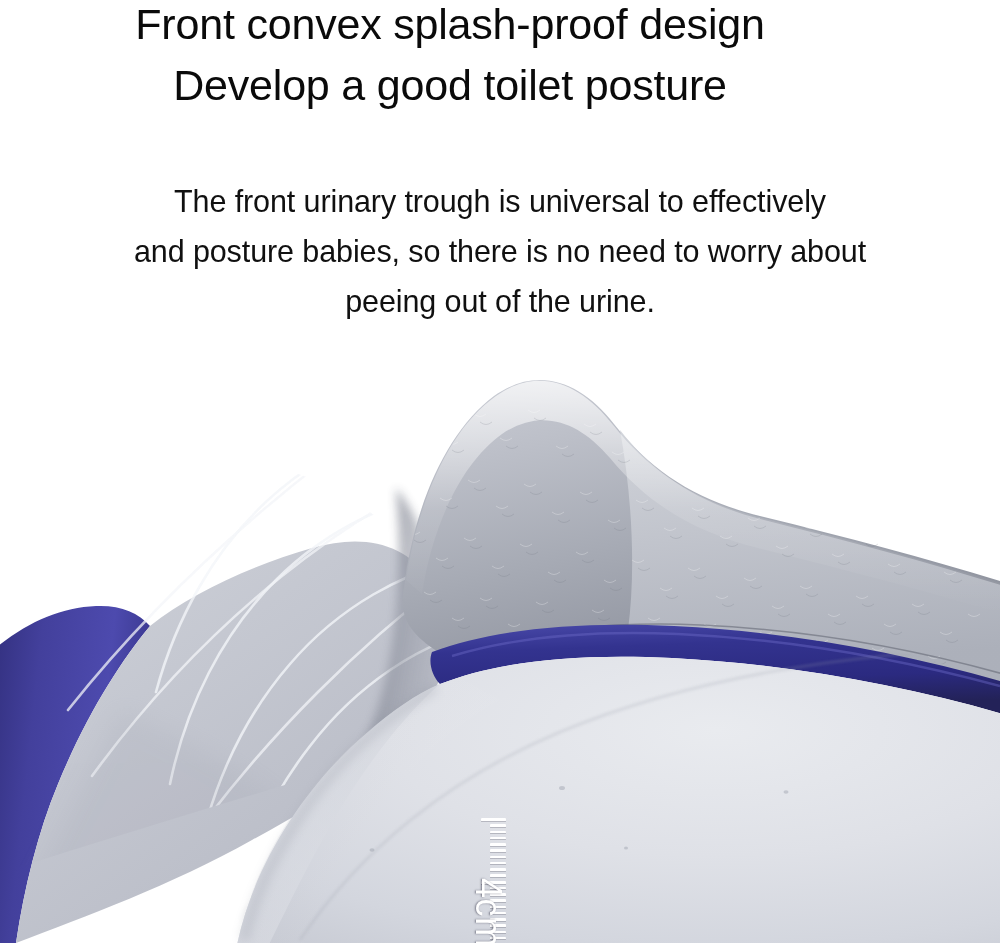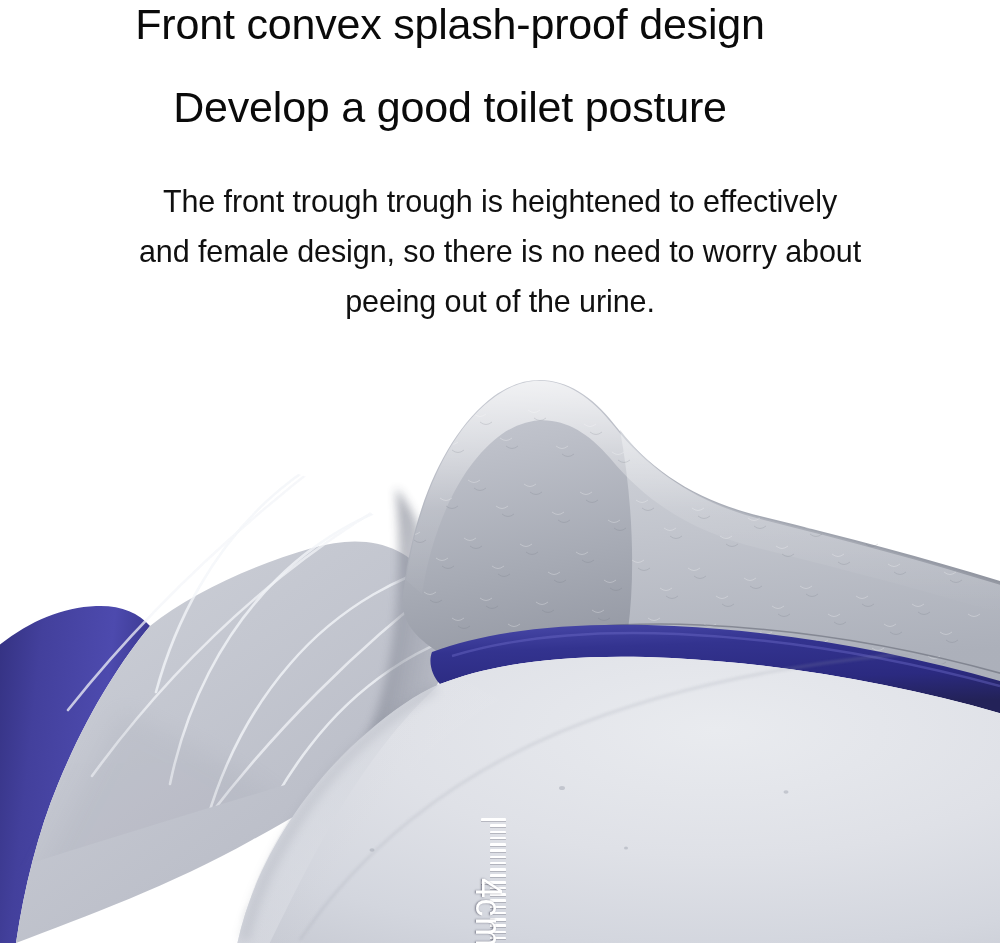--- a/index.html
+++ b/index.html
@@ -17,21 +17,21 @@
   .headline {
     text-align:center;
     color:#0a0a0a;
     font-size:43px;
     font-weight:400;
     letter-spacing:-0.2px;
     line-height:1.0;
     white-space:nowrap;
   }
   #headline-1 { position:absolute; left:0; right:0; top:3px; }
-  #headline-2 { position:absolute; left:0; right:0; top:86px; }
+  #headline-2 { position:absolute; left:0; right:0; top:64px; }
 
   #body-paragraph {
     position:absolute;
     left:50px; top:176px; width:900px;
     text-align:center;
     color:#101010;
     font-size:30.5px;
     font-weight:400;
     line-height:50px;
     letter-spacing:-0.1px;
@@ -75,22 +75,22 @@
   }
 </style>
 </head>
 <body>
 
 <div id="text-block">
   <div class="headline" id="headline-1">Front convex splash-proof design</div>
   <div class="headline" id="headline-2">Develop a good toilet posture</div>
 
   <div id="body-paragraph">
-    <span class="pline">The front trough trough is heightened to effectively</span>
-    <span class="pline">and female design, so there is no need to worry about</span>
+    <span class="pline">The front urinary trough is universal to effectively</span>
+    <span class="pline">and posture babies, so there is no need to worry about</span>
     <span class="pline">peeing out of the urine.</span>
   </div>
 </div>
 
 <div id="product-photo">
 
   <svg id="product-svg" viewBox="0 0 1000 563" preserveAspectRatio="none">
     <defs>
 
       <linearGradient id="gSeat" x1="0" y1="0" x2="0.75" y2="1">

